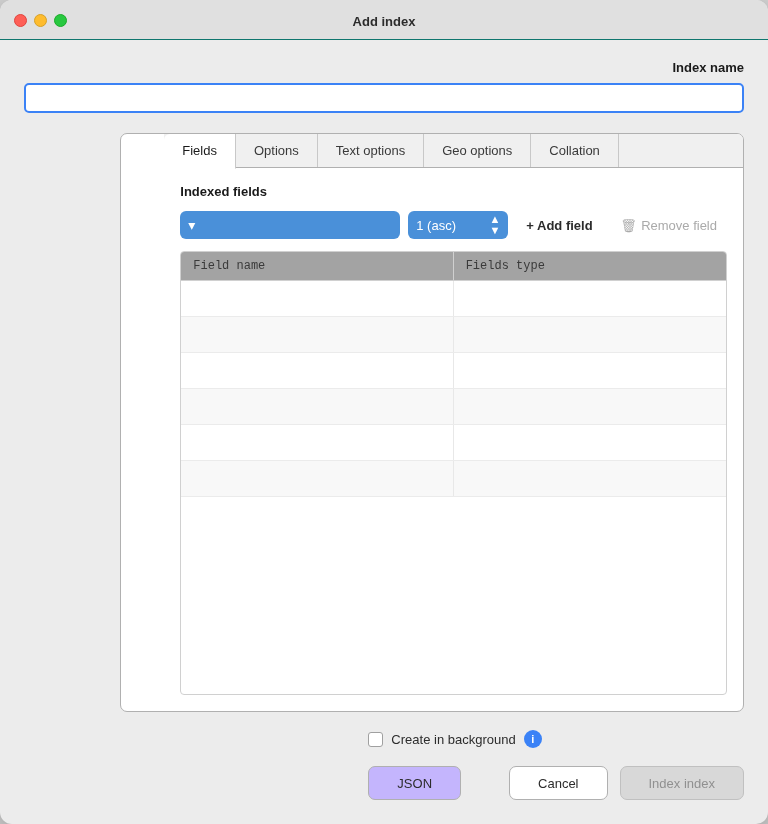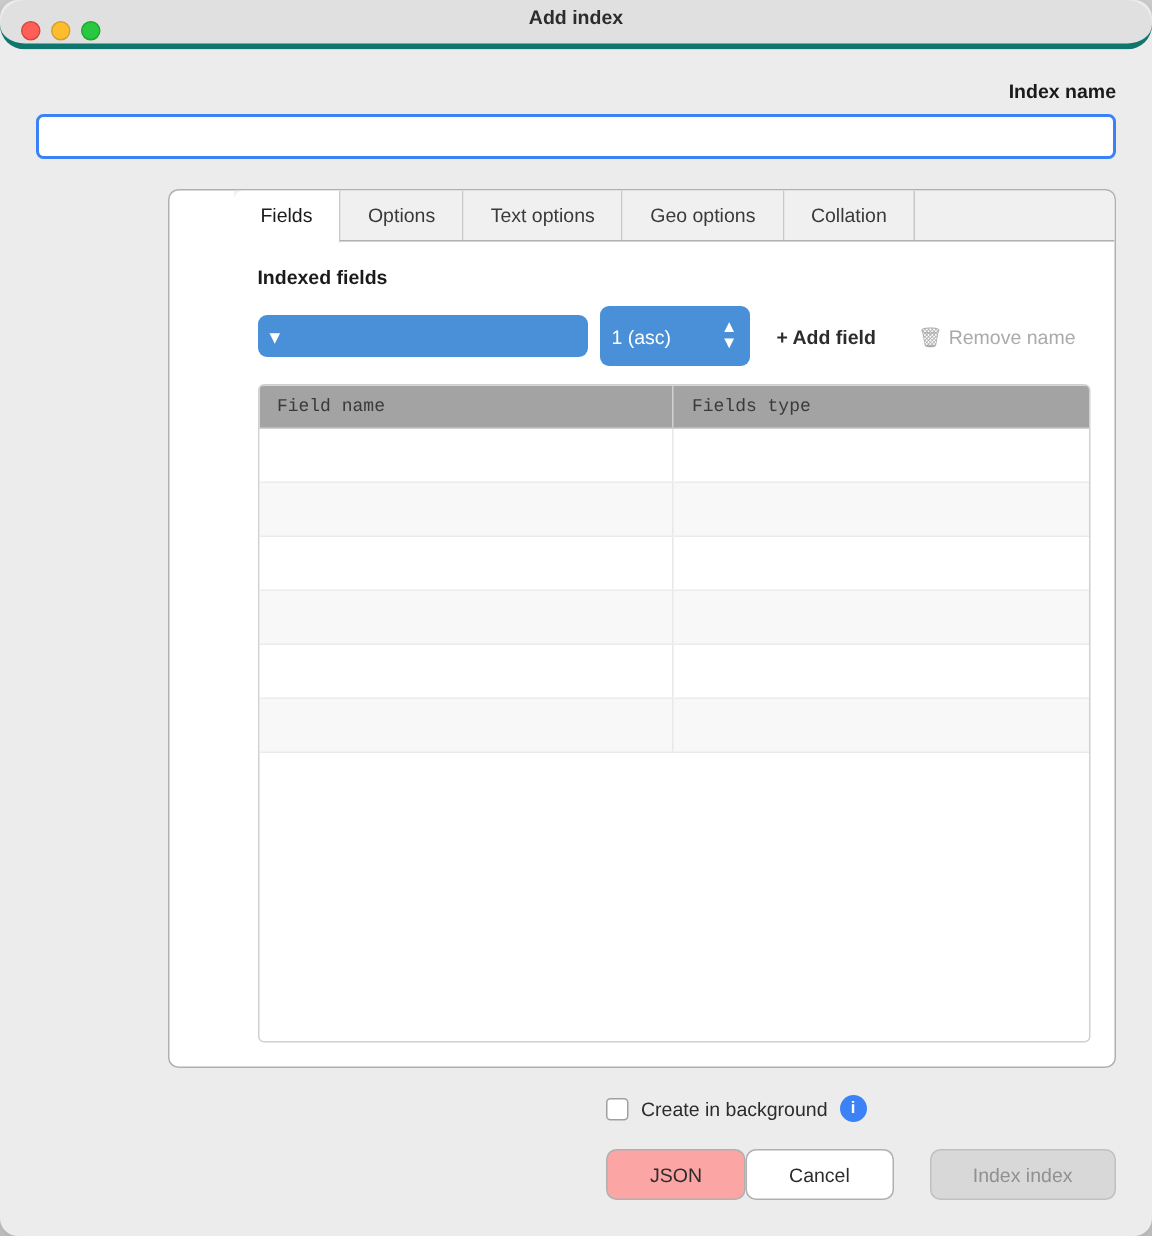--- a/index.html
+++ b/index.html
@@ -24,27 +24,26 @@
       background: #ececec;
       border-radius: 12px;
       box-shadow: 0 10px 40px rgba(0,0,0,0.35);
       overflow: hidden;
       display: flex;
       flex-direction: column;
     }
 
     .title-bar {
       background: #e0e0e0;
-      padding: 4px 16px 10px;
+      padding: 14px 16px 10px;
       display: flex;
       align-items: center;
       justify-content: center;
       position: relative;
-      border-bottom: 4px solid #0f766e;
-      border-radius: 19px;
+      border-bottom: 1px solid #0f766e;
     }
 
     .traffic-lights {
       position: absolute;
       left: 14px;
       top: 14px;
       display: flex;
       gap: 7px;
     }
 
@@ -159,21 +158,21 @@
       border: none;
       border-radius: 6px;
       display: flex;
       align-items: center;
       justify-content: space-between;
       padding: 0 8px;
       cursor: pointer;
     }
 
     .order-dropdown {
-      height: 40px;
+      height: 28px;
       background: #4a90d9;
       border: none;
       border-radius: 6px;
       display: flex;
       align-items: center;
       justify-content: space-between;
       padding: 0 8px;
       gap: 8px;
       cursor: pointer;
       min-width: 100px;
@@ -328,41 +327,42 @@
       height: 34px;
       padding: 0 28px;
       border-radius: 7px;
       font-size: 13px;
       font-weight: 500;
       cursor: pointer;
       border: none;
     }
 
     .btn-json {
-      background: #fca5a5;
+      background: #c4b5fd;
       border: 1.5px solid #b0b0b0;
       color: #2c2c2c;
     }
 
     .btn-cancel {
       background: white;
       border: 1.5px solid #b0b0b0;
       color: #2c2c2c;
     }
 
     .btn-create {
       background: #d8d8d8;
       border: 1.5px solid #c0c0c0;
       color: #909090;
       cursor: not-allowed;
     }
 
     .center-buttons {
       display: flex;
-      gap: 24px;
+      gap: 12px;
+      margin-left: 48px;
     }
   </style>
 </head>
 <body>
 
 <div class="window">
 
   <div class="title-bar">
     <div class="traffic-lights">
       <div class="traffic-light close"></div>
@@ -401,21 +401,21 @@
             <div class="order-dropdown-arrows">
               <span>▲</span>
               <span>▼</span>
             </div>
           </div>
 
           <button class="add-field-btn">+ Add field</button>
 
           <button class="remove-field-btn">
             <span>🗑</span>
-            <span>Remove name</span>
+            <span>Remove field</span>
           </button>
         </div>
 
         <div class="fields-table">
           <div class="table-header">
             <div class="table-header-cell">Field name</div>
             <div class="table-header-cell">Fields type</div>
           </div>
           <div class="table-body">
             <div class="table-row">

